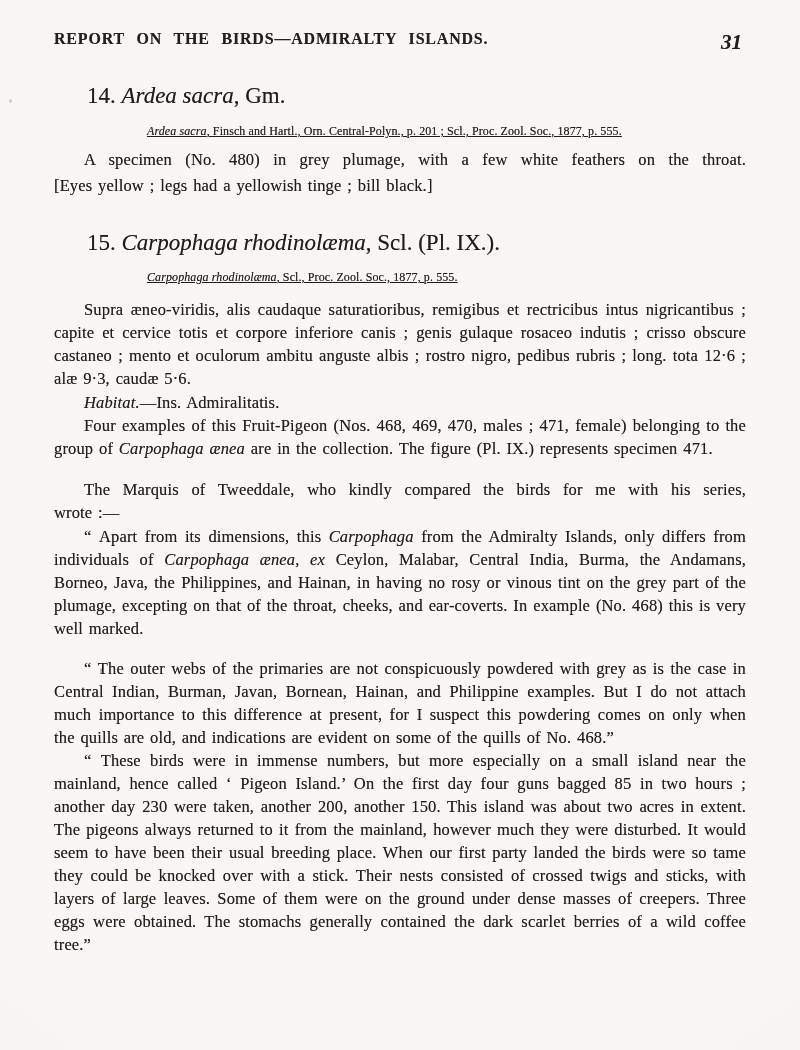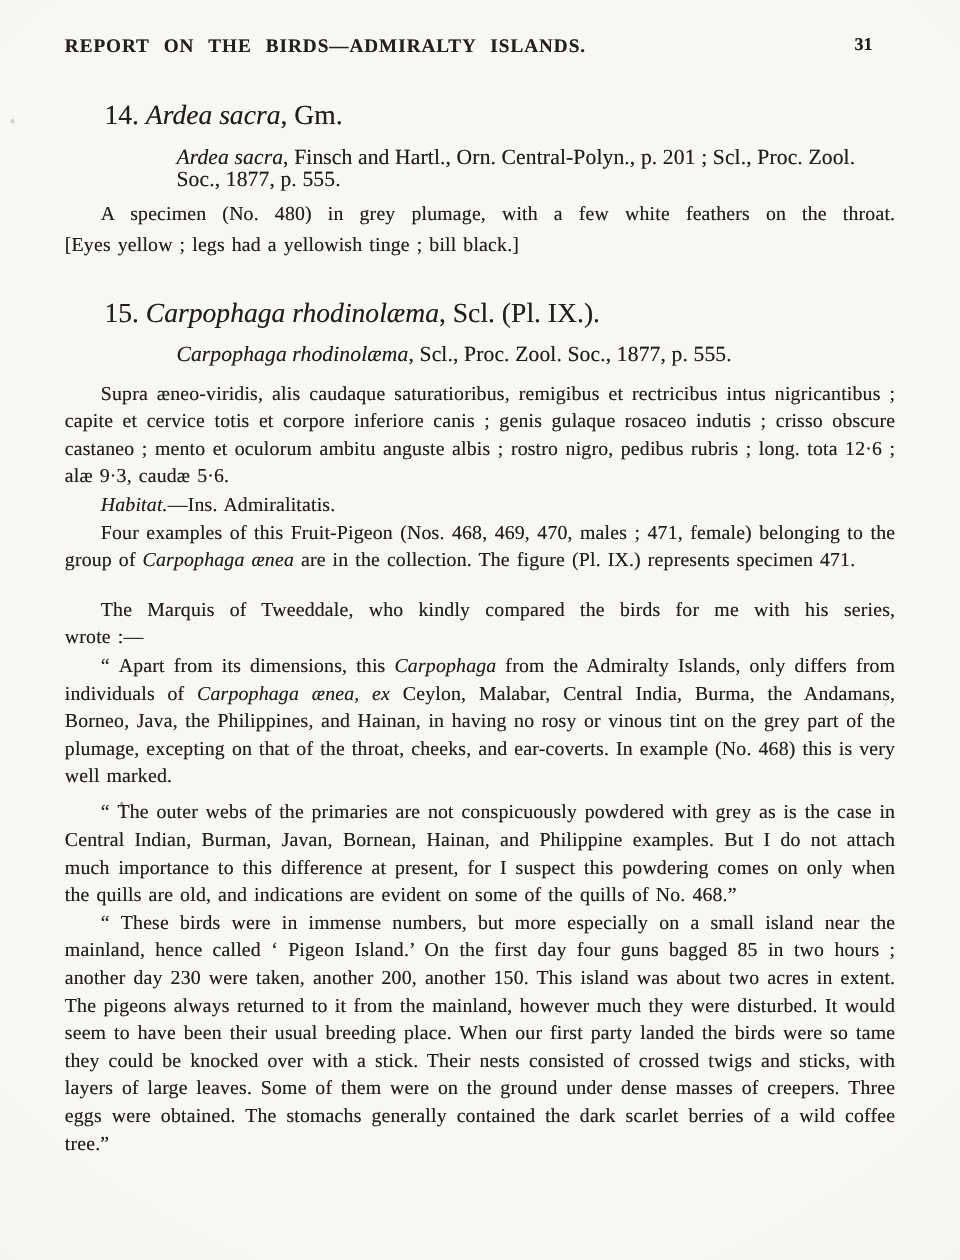--- a/index.html
+++ b/index.html
@@ -35,40 +35,42 @@
   .head-title {
     text-align: left;
     font-weight: bold;
     font-size: 16px;
     letter-spacing: 0.8px;
     word-spacing: 7px;
     color: #23211d;
   }
   .page-num {
     position: absolute;
-    right: 19px;
+    right: 4px;
     top: 0;
-    font-size: 15px;
+    font-size: 21px;
     font-weight: bold;
+    font-style: italic;
   }
   
   .species-heading {
     margin: 34px 0 0 33px;
     font-size: 23px;
     font-weight: normal;
     line-height: 24px;
   }
   .species-heading .num { font-style: normal; }
   .species-heading i { font-style: italic; }
   
   .synonymy {
     margin: 14px 0 0 93px;
-    font-size: 18px;
+    font-size: 12px;
     line-height: 18px;
     letter-spacing: 0.1px;
+    text-decoration: underline;
   }
   .syn-15 { margin-top: 13px; }
   
   .body {
     margin: 0;
     font-size: 16.5px;
     line-height: 23px;
     text-align: justify;
     word-spacing: 1.5px;
     letter-spacing: 0.15px;
@@ -81,21 +83,21 @@
     text-indent: 30px;
   }
   .cline { display: block; }
   .p-specimen  { margin-top: 7px;  line-height: 26px; }
   .h-15        { margin-top: 32px; }
   .p-latin     { margin-top: 12px; }
   .p-habitat   { margin-top: 1px; }
   .p-examples  { margin-top: 0; }
   .p-tweeddale { margin-top: 18px; }
   .q-apart     { margin-top: 1px; }
-  .q-outer     { margin-top: 7px; }
+  .q-outer     { margin-top: 17px; }
   .p-murray    { margin-top: 0; }
   .q-murray    { margin-top: 0; }
   
   .speck {
     position: absolute;
     border-radius: 50%;
     background: rgba(70,66,60,0.22);
   }
   .speck.a { left: 9px;  top: 99px;  width: 3px; height: 4px; }
   .speck.b { left: 100px; top: 668px; width: 3px; height: 5px; background: rgba(60,56,50,0.4); }

